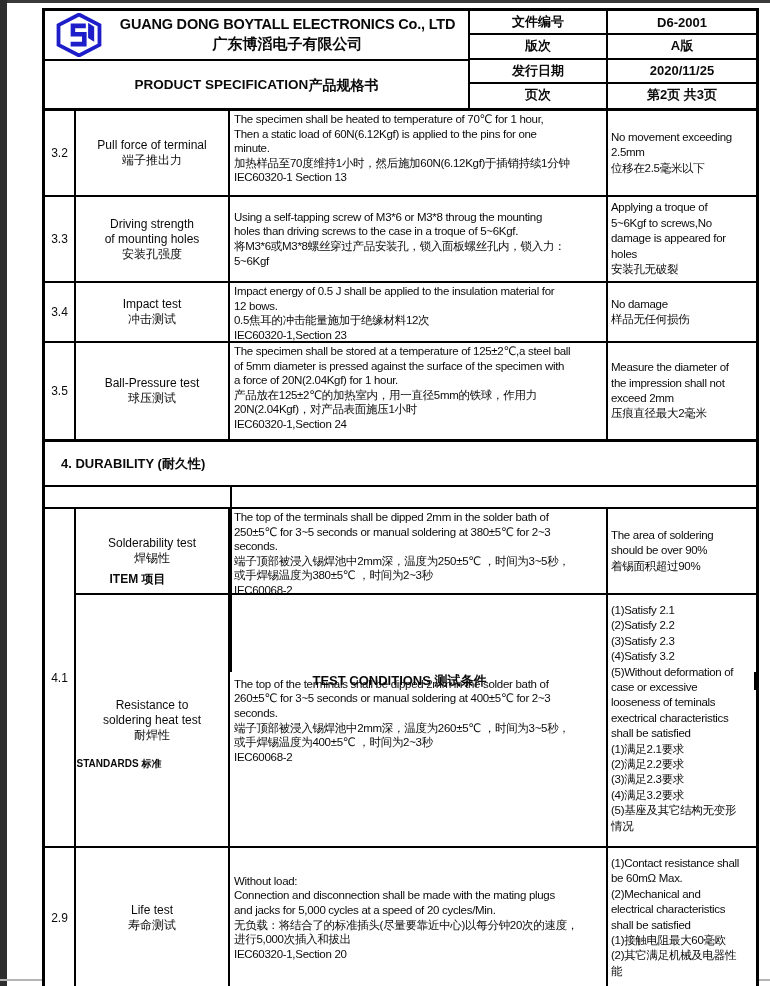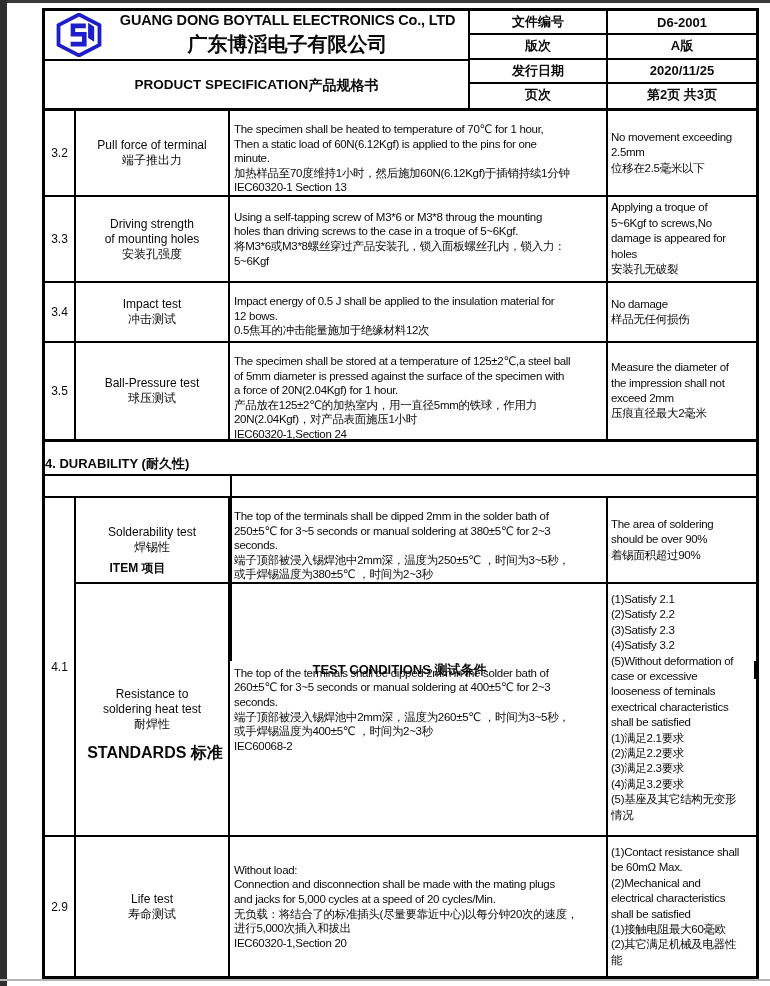--- a/index.html
+++ b/index.html
@@ -17,43 +17,43 @@
     border:3px solid #000;box-sizing:border-box;background:#fff;
   }
 
   
   .hdr{display:grid;grid-template-columns:425px 138px 148px;border-bottom:3px solid #000;}
   .hdr-left{grid-column:1;display:flex;flex-direction:column;border-right:2px solid #000;}
   .hdr-company{height:50px;border-bottom:2px solid #000;display:flex;align-items:center;padding-left:6px;box-sizing:border-box;}
   .hdr-title{height:47px;display:flex;align-items:center;justify-content:center;}
   .company-names{flex:1;text-align:center;}
   .company-en{font-weight:bold;font-size:14.5px;letter-spacing:-0.2px;}
-  .company-cn{font-weight:bold;font-size:20px;margin-top:3px;}
+  .company-cn{font-weight:bold;font-size:15px;margin-top:3px;}
   .title-en{font-weight:bold;font-size:13.5px;}
   .title-cn{font-weight:bold;font-size:14px;margin-top:2px;}
   .hdr-meta-labels,.hdr-meta-values{display:flex;flex-direction:column;}
   .hdr-meta-labels{grid-column:2;border-right:2px solid #000;}
   .hdr-meta-values{grid-column:3;}
   .meta-cell{height:22.25px;border-bottom:2px solid #000;display:flex;align-items:center;justify-content:center;font-weight:bold;font-size:13px;box-sizing:content-box;}
   .meta-cell:last-child{border-bottom:none;}
   .logo{width:56px;height:44px;flex:0 0 auto;}
 
   
   .trow{display:flex;border-bottom:2px solid #000;box-sizing:border-box;}
   .c-no{width:29px;flex:0 0 29px;border-right:2px solid #000;display:flex;align-items:center;justify-content:center;font-size:12px;}
   .c-item{width:154px;flex:0 0 154px;border-right:2px solid #000;display:flex;align-items:center;justify-content:center;text-align:center;font-size:12px;line-height:15px;white-space:pre-line;padding:4px;box-sizing:border-box;}
-  .c-cond{flex:1 1 auto;border-right:2px solid #000;font-size:11.5px;line-height:14.6px;letter-spacing:-0.3px;white-space:pre-line;padding:11px 4px;box-sizing:border-box;overflow:hidden;}
+  .c-cond{flex:1 1 auto;border-right:2px solid #000;font-size:11.5px;line-height:14.6px;letter-spacing:-0.3px;white-space:pre-line;padding:1px 4px;box-sizing:border-box;overflow:hidden;}
   .c-std{width:148px;flex:0 0 148px;font-size:11.5px;line-height:15.4px;letter-spacing:-0.3px;white-space:pre-line;padding:8px 3px;box-sizing:border-box;overflow:hidden;}
   .v-center{display:flex;flex-direction:column;justify-content:center;}
   .r32{height:86px;} .r33{height:86px;} .r34{height:60px;} .r35{height:99px;border-bottom:3px solid #000;}
-  .sec-title{height:22px;border-bottom:2px solid #000;display:flex;align-items:center;padding-left:0;font-weight:bold;font-size:13px;box-sizing:border-box;margin-top:12px;}
+  .sec-title{height:45px;border-bottom:2px solid #000;display:flex;align-items:center;padding-left:16px;font-weight:bold;font-size:13px;box-sizing:border-box;}
   .thead{height:22px;border-bottom:2px solid #000;display:flex;font-weight:bold;box-sizing:border-box;flex-direction:column;}
   .th-item{width:185px;flex:0 0 185px;border-right:2px solid #000;display:flex;align-items:center;justify-content:center;font-size:12px;}
   .th-cond{flex:1;border-right:2px solid #000;display:flex;align-items:center;justify-content:center;font-size:13px;}
-  .th-std{width:148px;flex:0 0 148px;display:flex;align-items:center;justify-content:center;font-size:16px;margin-left:36px;}
+  .th-std{width:148px;flex:0 0 148px;display:flex;align-items:center;justify-content:center;font-size:10px;}
   .blk41{display:flex;border-bottom:2px solid #000;}
   .blk41 .c-no{border-right:2px solid #000;}
   .blk41-right{flex:1;display:flex;flex-direction:column;}
   .sub-row{display:flex;}
   .sub-a{height:86px;border-bottom:2px solid #000;box-sizing:border-box;}
   .sub-b{height:251px;box-sizing:border-box;}
   .r42{height:139px;border-bottom:none;}
 </style>
 </head>
 <body>

